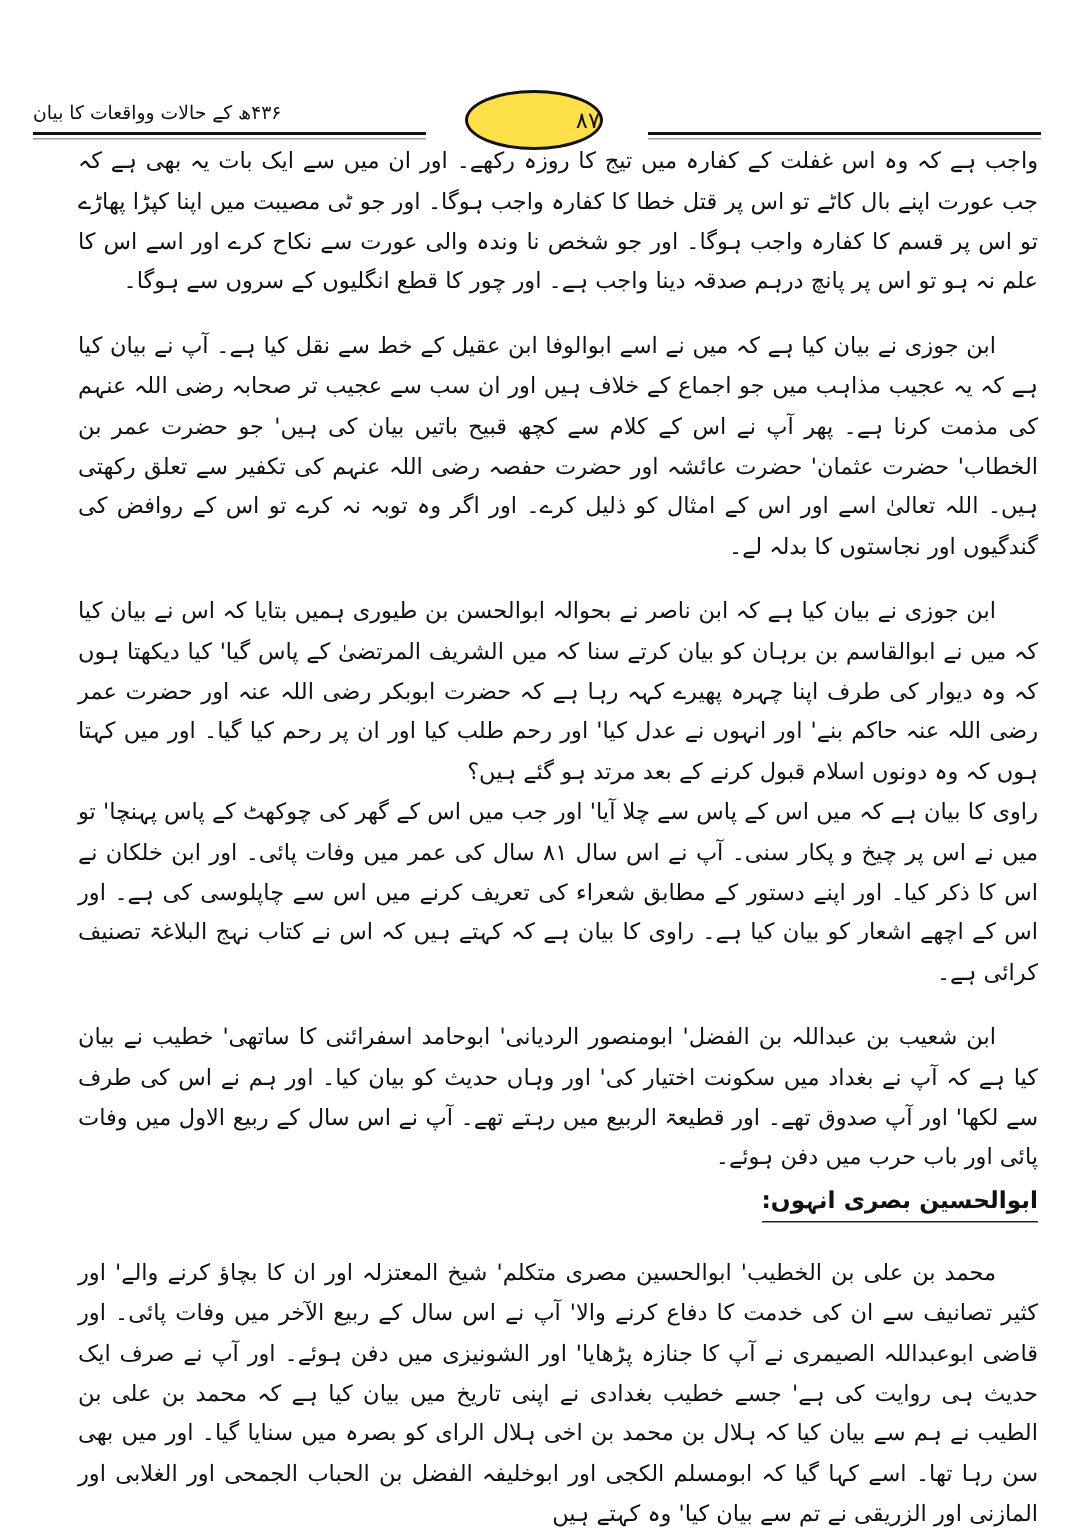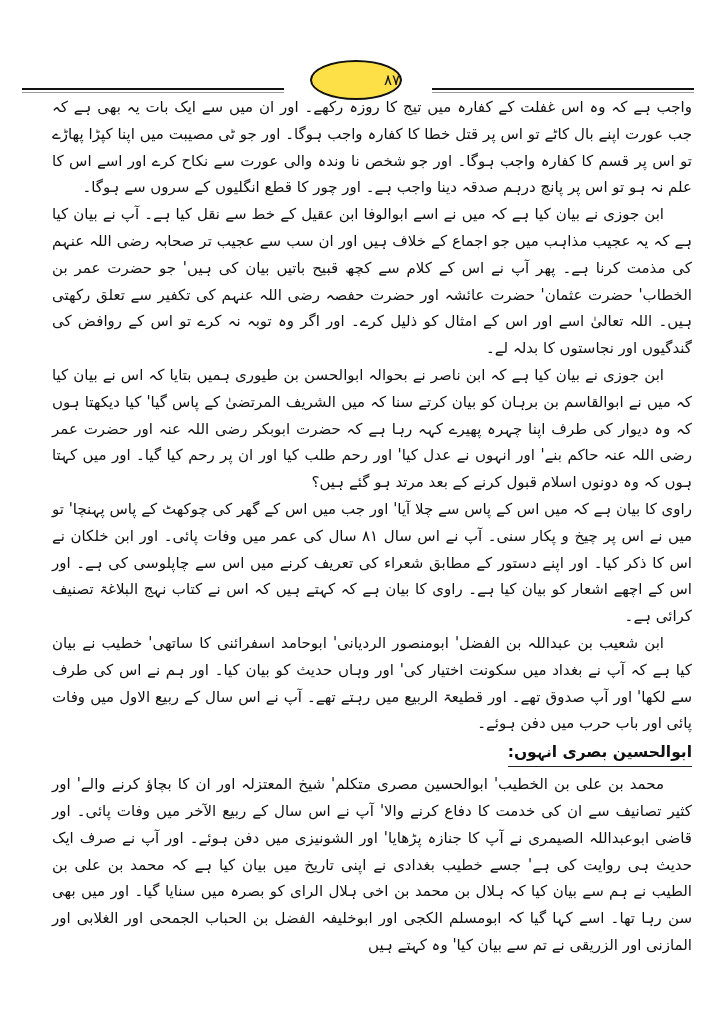--- a/index.html
+++ b/index.html
@@ -96,20 +96,21 @@
     text-align-last: right;
     font-size: 15px;
     line-height: 26.8px;
   }
   .para {
     margin: 0 0 0 0;
     text-indent: 0;
   }
   .para.indent {
     text-indent: 28px;
+    margin-top: 16px;
   }
   .section-heading {
     display: inline-block;
     font-weight: bold;
     font-size: 15.5px;
     line-height: 26px;
     border-bottom: 1.5px solid #222;
     padding-bottom: 1px;
     margin: 2px 0 4px 0;
   }
@@ -121,20 +122,23 @@
 <body>
 
 <div class="page">
 
   <div class="running-header">
     <div class="header-rule right"></div>
     <div class="page-number-oval">
       <span>۸۷</span>
     </div>
     <div class="header-rule left"></div>
+    <div class="header-left">
+      <span>۴۳۶ھ کے حالات وواقعات کا بیان</span>
+    </div>
   </div>
 
   <div class="content">
     <p class="para">واجب ہے کہ وہ اس غفلت کے کفارہ میں تیج کا روزہ رکھے۔ اور ان میں سے ایک بات یہ بھی ہے کہ جب عورت اپنے بال کاٹے تو اس پر قتل خطا کا کفارہ واجب ہوگا۔ اور جو ٹی مصیبت میں اپنا کپڑا پھاڑے تو اس پر قسم کا کفارہ واجب ہوگا۔ اور جو شخص نا وندہ والی عورت سے نکاح کرے اور اسے اس کا علم نہ ہو تو اس پر پانچ درہم صدقہ دینا واجب ہے۔ اور چور کا قطع انگلیوں کے سروں سے ہوگا۔</p>
     <p class="para indent">ابن جوزی نے بیان کیا ہے کہ میں نے اسے ابوالوفا ابن عقیل کے خط سے نقل کیا ہے۔ آپ نے بیان کیا ہے کہ یہ عجیب مذاہب میں جو اجماع کے خلاف ہیں اور ان سب سے عجیب تر صحابہ رضی اللہ عنہم کی مذمت کرنا ہے۔ پھر آپ نے اس کے کلام سے کچھ قبیح باتیں بیان کی ہیں' جو حضرت عمر بن الخطاب' حضرت عثمان' حضرت عائشہ اور حضرت حفصہ رضی اللہ عنہم کی تکفیر سے تعلق رکھتی ہیں۔ اللہ تعالیٰ اسے اور اس کے امثال کو ذلیل کرے۔ اور اگر وہ توبہ نہ کرے تو اس کے روافض کی گندگیوں اور نجاستوں کا بدلہ لے۔</p>
     <p class="para indent">ابن جوزی نے بیان کیا ہے کہ ابن ناصر نے بحوالہ ابوالحسن بن طیوری ہمیں بتایا کہ اس نے بیان کیا کہ میں نے ابوالقاسم بن برہان کو بیان کرتے سنا کہ میں الشریف المرتضیٰ کے پاس گیا' کیا دیکھتا ہوں کہ وہ دیوار کی طرف اپنا چہرہ پھیرے کہہ رہا ہے کہ حضرت ابوبکر رضی اللہ عنہ اور حضرت عمر رضی اللہ عنہ حاکم بنے' اور انہوں نے عدل کیا' اور رحم طلب کیا اور ان پر رحم کیا گیا۔ اور میں کہتا ہوں کہ وہ دونوں اسلام قبول کرنے کے بعد مرتد ہو گئے ہیں؟</p>
     <p class="para">راوی کا بیان ہے کہ میں اس کے پاس سے چلا آیا' اور جب میں اس کے گھر کی چوکھٹ کے پاس پہنچا' تو میں نے اس پر چیخ و پکار سنی۔ آپ نے اس سال ۸۱ سال کی عمر میں وفات پائی۔ اور ابن خلکان نے اس کا ذکر کیا۔ اور اپنے دستور کے مطابق شعراء کی تعریف کرنے میں اس سے چاپلوسی کی ہے۔ اور اس کے اچھے اشعار کو بیان کیا ہے۔ راوی کا بیان ہے کہ کہتے ہیں کہ اس نے کتاب نہج البلاغۃ تصنیف کرائی ہے۔</p>
 
     <p class="para indent">ابن شعیب بن عبداللہ بن الفضل' ابومنصور الردیانی' ابوحامد اسفرائنی کا ساتھی' خطیب نے بیان کیا ہے کہ آپ نے بغداد میں سکونت اختیار کی' اور وہاں حدیث کو بیان کیا۔ اور ہم نے اس کی طرف سے لکھا' اور آپ صدوق تھے۔ اور قطیعۃ الربیع میں رہتے تھے۔ آپ نے اس سال کے ربیع الاول میں وفات پائی اور باب حرب میں دفن ہوئے۔</p>
 

